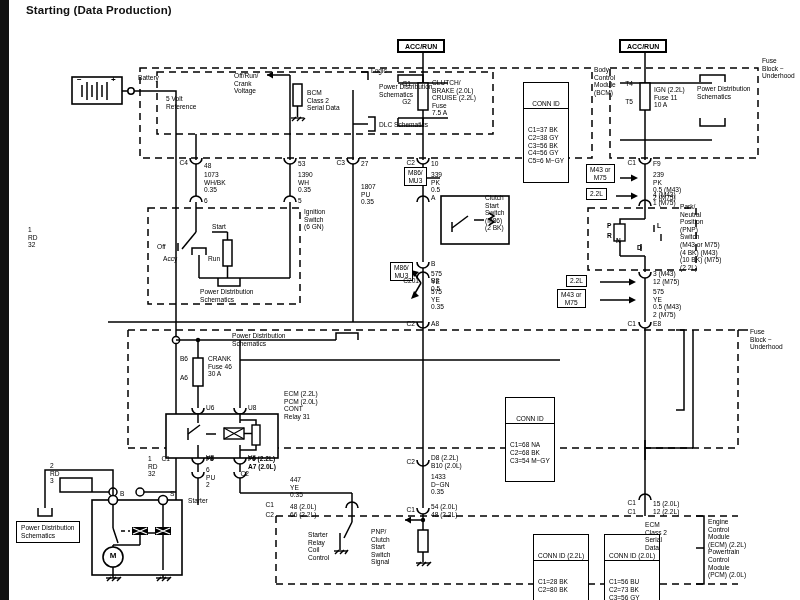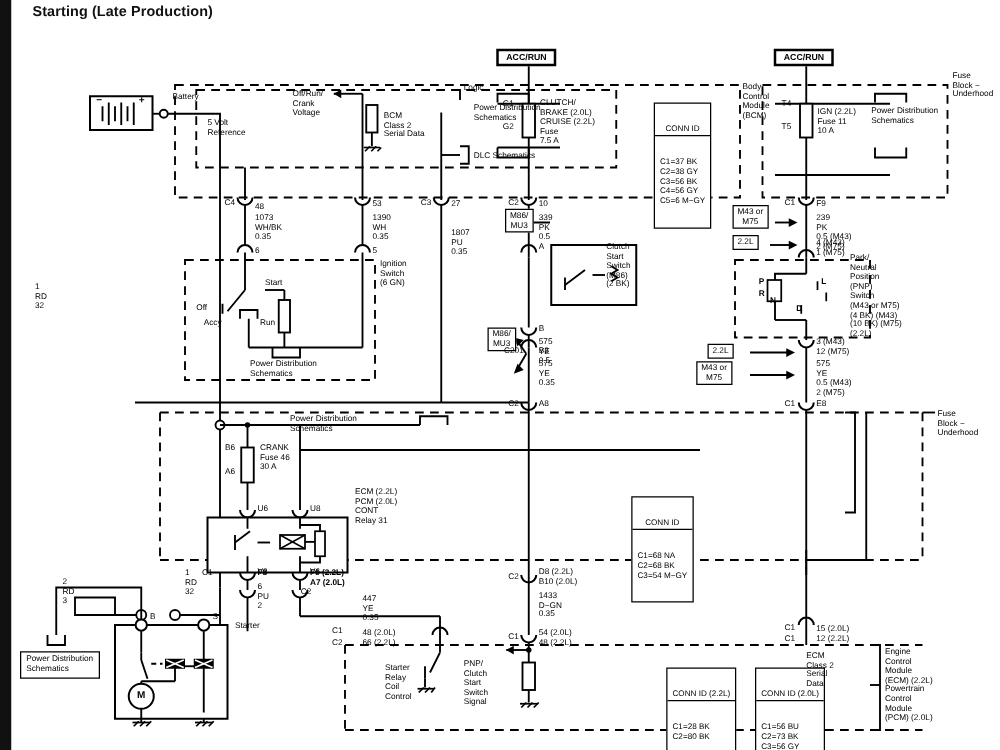--- a/index.html
+++ b/index.html
@@ -44,21 +44,21 @@
     font-size:6.6px;line-height:7.8px;padding:2px 4px;white-space:pre;
   }
 </style>
 </head>
 <body>
 
 <div id="sheet">
 
   <div id="leftbar"></div>
 
-  <div id="title">Starting (Late Production)</div>
+  <div id="title">Starting (Data Production)</div>
 
   <svg id="wires" viewBox="0 0 800 600">
     <g stroke="#000" fill="none" stroke-width="1.5">
 
       <rect x="72" y="77" width="50" height="27" stroke-width="1.6"></rect>
       <g stroke-width="1.5">
         <line x1="82" y1="85" x2="82" y2="97"></line>
         <line x1="87" y1="82" x2="87" y2="100"></line>
         <line x1="92" y1="85" x2="92" y2="97"></line>
         <line x1="97" y1="82" x2="97" y2="100"></line>

